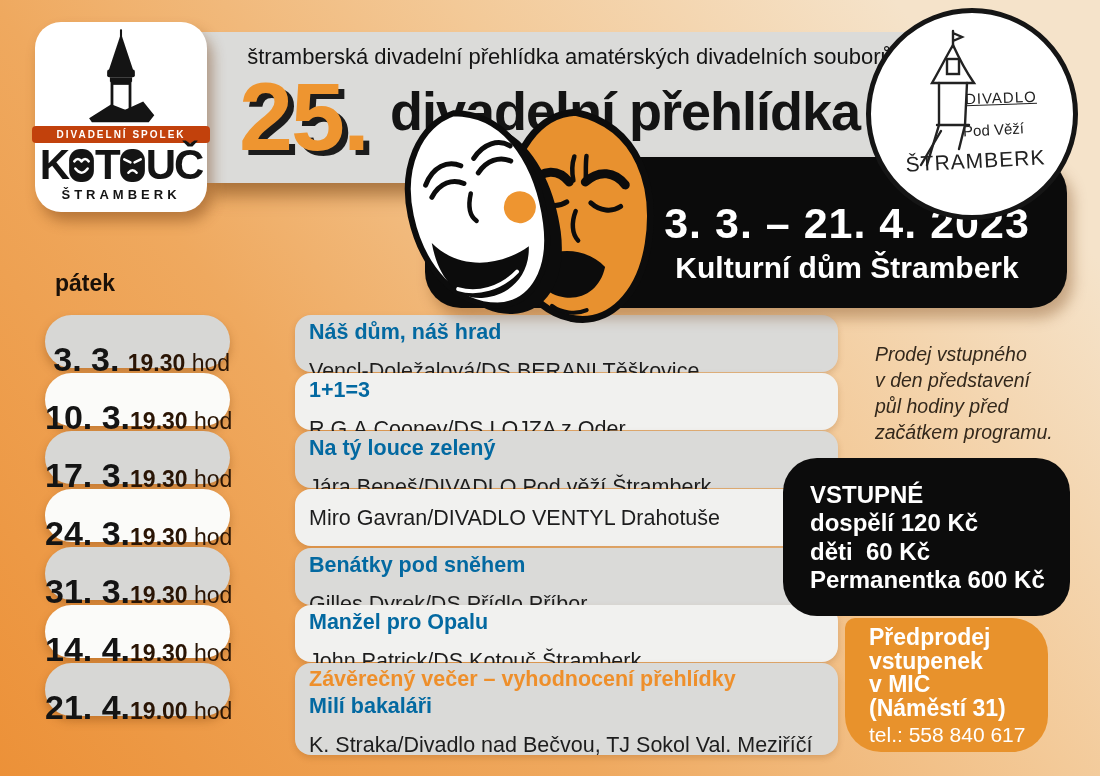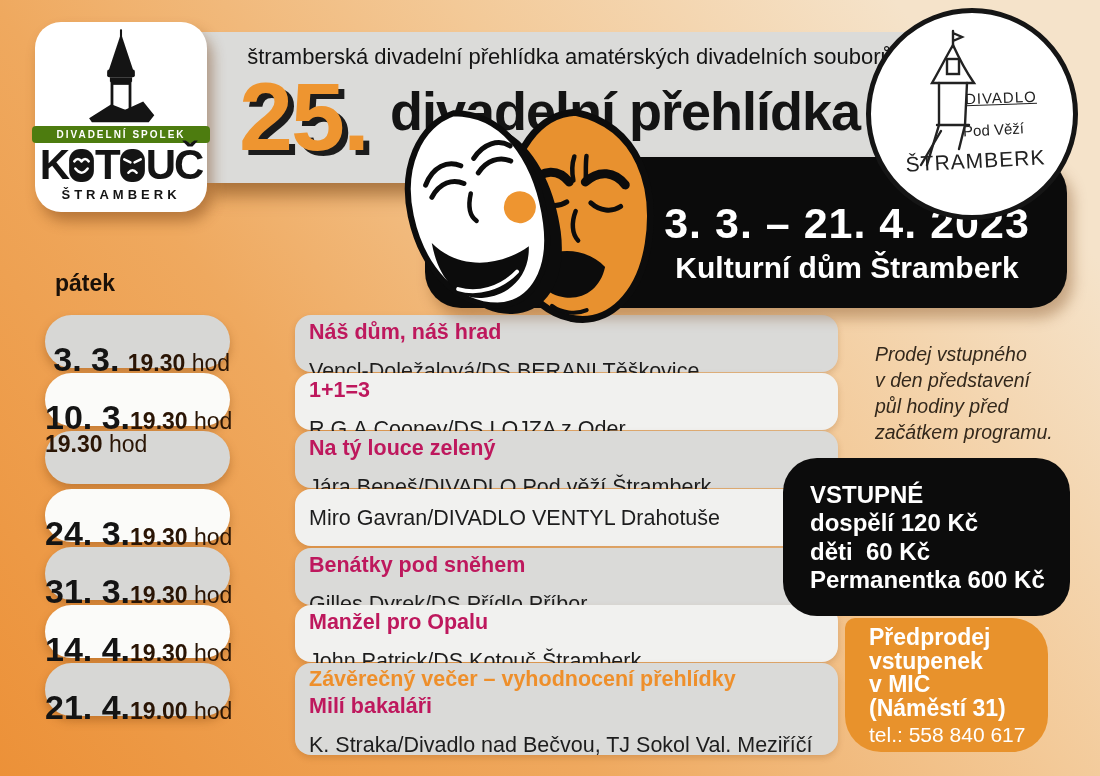--- a/index.html
+++ b/index.html
@@ -20,21 +20,21 @@
     color:#EE9530; text-shadow:6px 5px 0 #1c1c1c; letter-spacing:-2px;}
   .main-title{position:absolute; left:195px; top:48px; font-size:54px; font-weight:700;
     color:#141414; letter-spacing:-1px;}
   
   .logo-card{
     position:absolute; left:35px; top:22px; width:172px; height:190px; background:#fff;
     border-radius:26px; z-index:4; box-shadow:5px 9px 14px rgba(115,60,15,.45);
     display:flex; flex-direction:column; align-items:center;
   }
   .logo-tower{margin-top:6px;}
-  .logo-band{background:#4d7c0f; color:#fff; font-size:10px; font-weight:700; letter-spacing:2px;
+  .logo-band{background:#c2410c; color:#fff; font-size:10px; font-weight:700; letter-spacing:2px;
     padding:3px 24px; border-radius:4px; margin-top:-6px; white-space:nowrap;}
   .logo-name{display:flex; align-items:center; gap:1px; margin-top:1px;}
   .logo-name .ltr{font-size:42px; font-weight:700; color:#141414; letter-spacing:-2px; line-height:1;}
   .logo-city{font-size:13px; font-weight:700; letter-spacing:4px; color:#141414; margin-top:1px;}
   
   .black-banner{
     position:absolute; left:425px; top:157px; width:642px; height:151px; background:#0B0B0B;
     border-radius:36px; z-index:2; box-shadow:6px 10px 14px rgba(110,55,10,.35);
   }
   .banner-text{position:absolute; left:212px; top:44px; width:420px; text-align:center; color:#fff;}
@@ -65,21 +65,21 @@
     color:#141414; letter-spacing:0; padding-top:22px; line-height:44px;}
   .pill .time{font-size:23px; color:#2a1505;}
   .pill .t-num{font-weight:700;}
   .pill.bold-time .t-num{font-weight:700;}
   .row{
     position:absolute; left:295px; width:543px; height:57px; border-radius:16px;
     padding:4px 0 0 14px; box-sizing:border-box; box-shadow:0 3px 6px rgba(130,70,15,.22);
     white-space:nowrap;
   }
   .row.g{background:#DADAD8;} .row.l{background:#F1F1EF;}
-  .row .t{font-size:21.5px; font-weight:700; color:#be185d; line-height:27px;}
+  .row .t{font-size:21.5px; font-weight:700; color:#0369a1; line-height:27px;}
   .row .a{font-size:21.5px; color:#1d1d1d; line-height:26px;margin-top:12px;}
   .row .sp{font-size:21.5px; font-weight:700; color:#EE8F2B; line-height:27px;}
   .row.tall{height:92px; padding-top:3px;}
   
   .sale-note{position:absolute; left:875px; top:341px; font-size:19.5px; font-style:italic;
     color:#33281c; line-height:26px; white-space:pre-wrap;}
   .pricing{
     position:absolute; left:783px; top:458px; width:287px; height:158px; background:#0C0C0C;
     border-radius:34px; box-sizing:border-box; padding:22px 0 0 27px; color:#fff; z-index:2;
   }
@@ -180,20 +180,21 @@
 
   <div class="pill g" style="top:315px">
     <span class="date">3. 3.</span>
     <span class="time"><span class="t-num">19.30</span> <span>hod</span></span>
   </div>
   <div class="pill w" style="top:373px">
     <span class="date">10. 3.</span>
     <span class="time"><span class="t-num">19.30</span> <span>hod</span></span>
   </div>
   <div class="pill g" style="top:431px">
+    <span class="date">17. 3.</span>
     <span class="time"><span class="t-num">19.30</span> <span>hod</span></span>
   </div>
   <div class="pill w" style="top:489px">
     <span class="date">24. 3.</span>
     <span class="time"><span class="t-num">19.30</span> <span>hod</span></span>
   </div>
   <div class="pill g" style="top:547px">
     <span class="date">31. 3.</span>
     <span class="time"><span class="t-num">19.30</span> <span>hod</span></span>
   </div>

